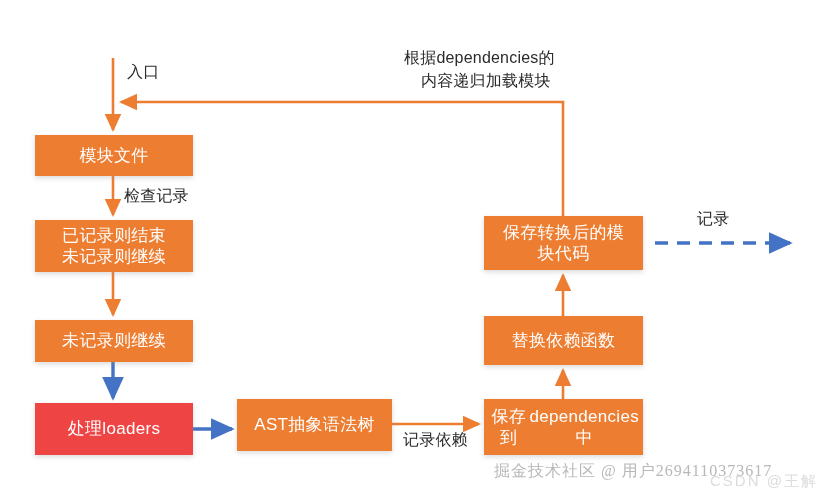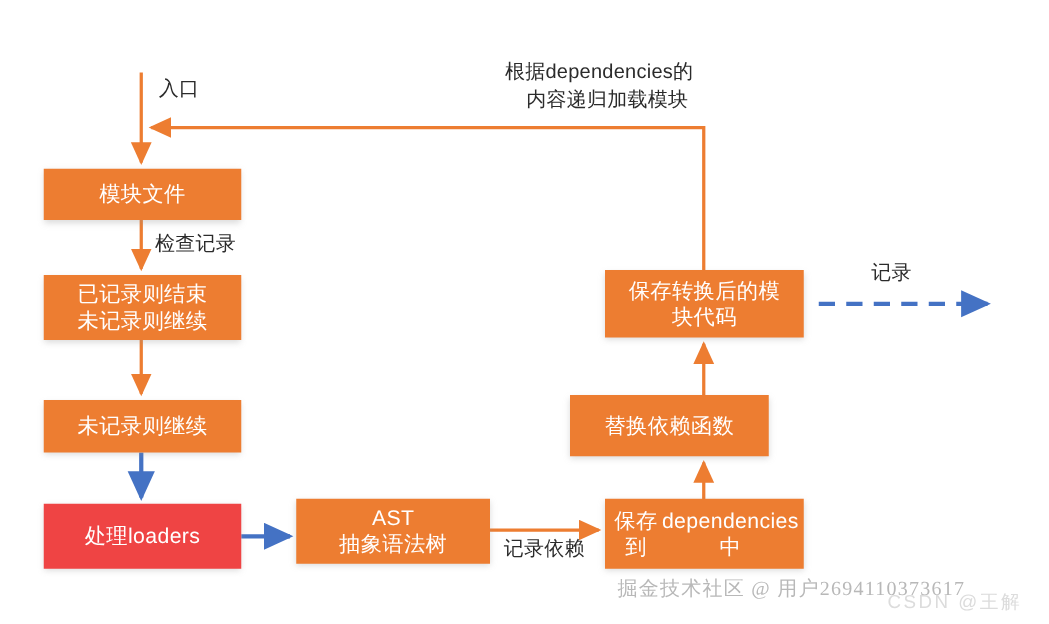--- a/index.html
+++ b/index.html
@@ -136,31 +136,31 @@
   </div>
 
   <div class="node orange" style="left:35px; top:320px; width:158px; height:42px;">
     <span>未记录则继续</span>
   </div>
 
   <div class="node blue" style="left:35px; top:403px; width:158px; height:52px;">
     <span>处理loaders</span>
   </div>
 
-  <div class="node orange" style="left:237px; top:399px; width:155px; height:52px; flex-direction:column;">
+  <div class="node orange" style="left:237px; top:399px; width:155px; height:52px; flex-direction:row;">
     <span>AST</span>
     <span>抽象语法树</span>
   </div>
 
   <div class="node orange" style="left:484px; top:399px; width:159px; height:56px; flex-direction:row;">
     <span>保存到</span>
     <span>dependencies中</span>
   </div>
 
-  <div class="node orange" style="left:456px; top:316px; width:159px; height:49px;">
+  <div class="node orange" style="left:484px; top:316px; width:159px; height:49px;">
     <span>替换依赖函数</span>
   </div>
 
   <div class="node orange" style="left:484px; top:216px; width:159px; height:54px; flex-direction:column;">
     <span>保存转换后的模</span>
     <span>块代码</span>
   </div>
 
   <div class="edge-label" style="left:127px; top:62px;">入口</div>
 

